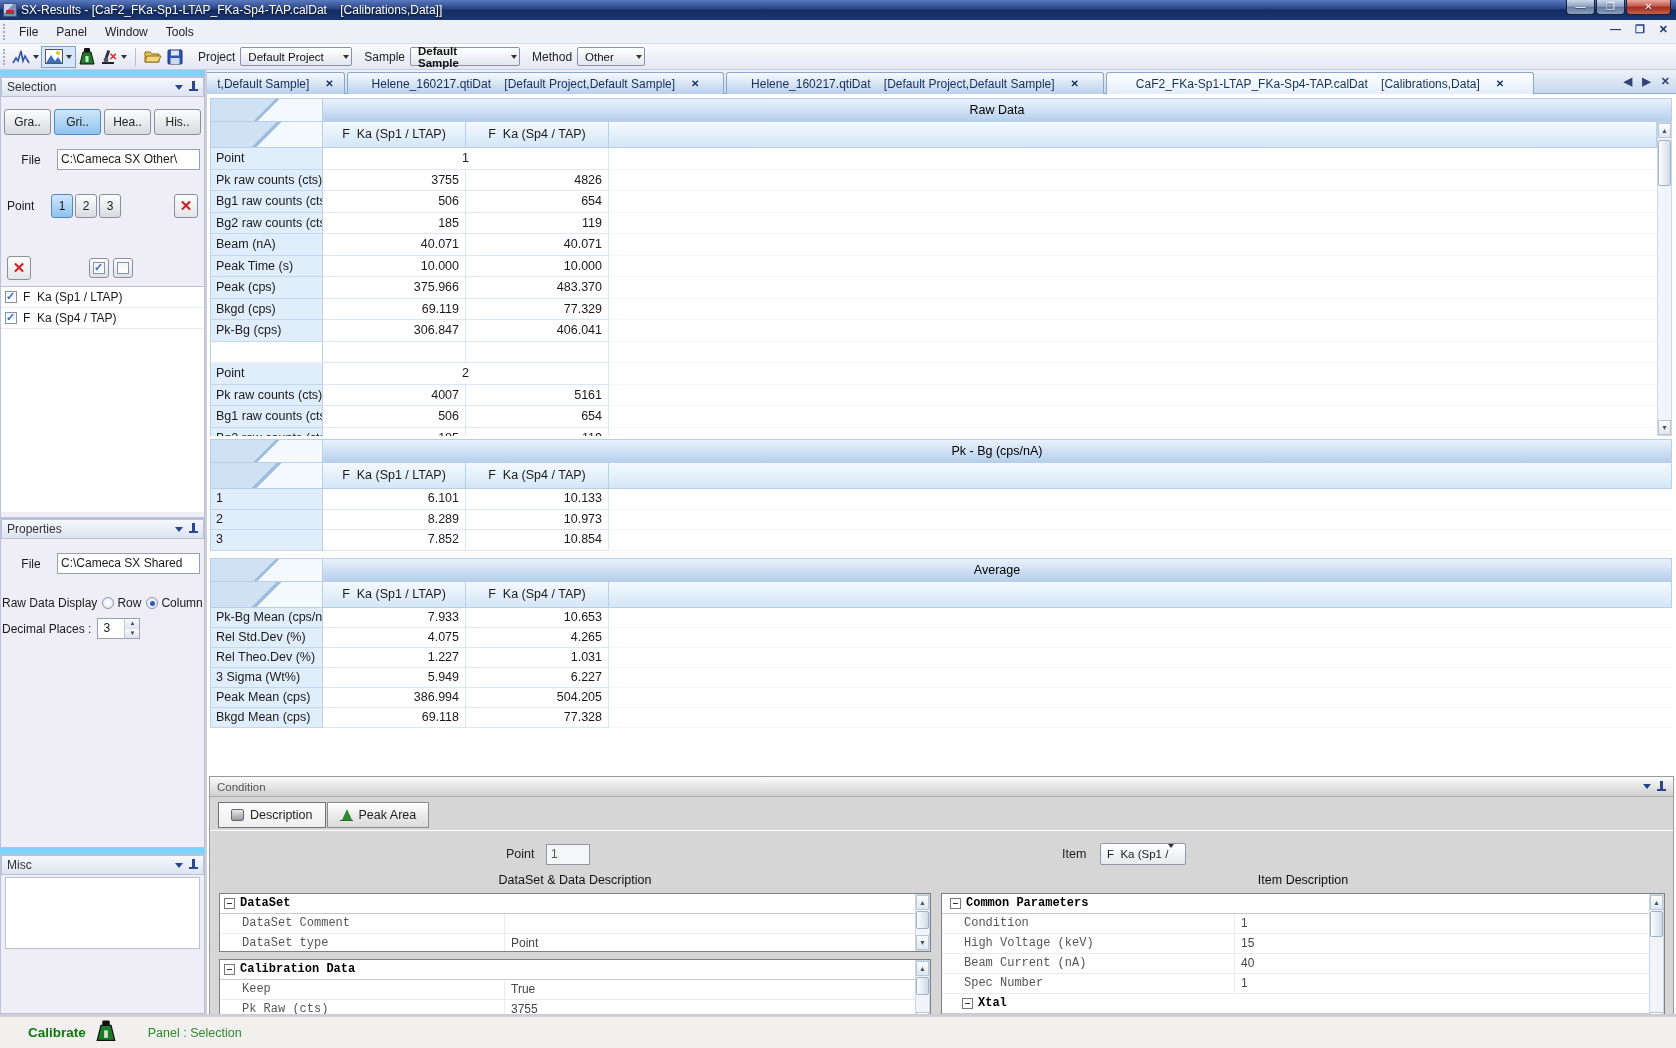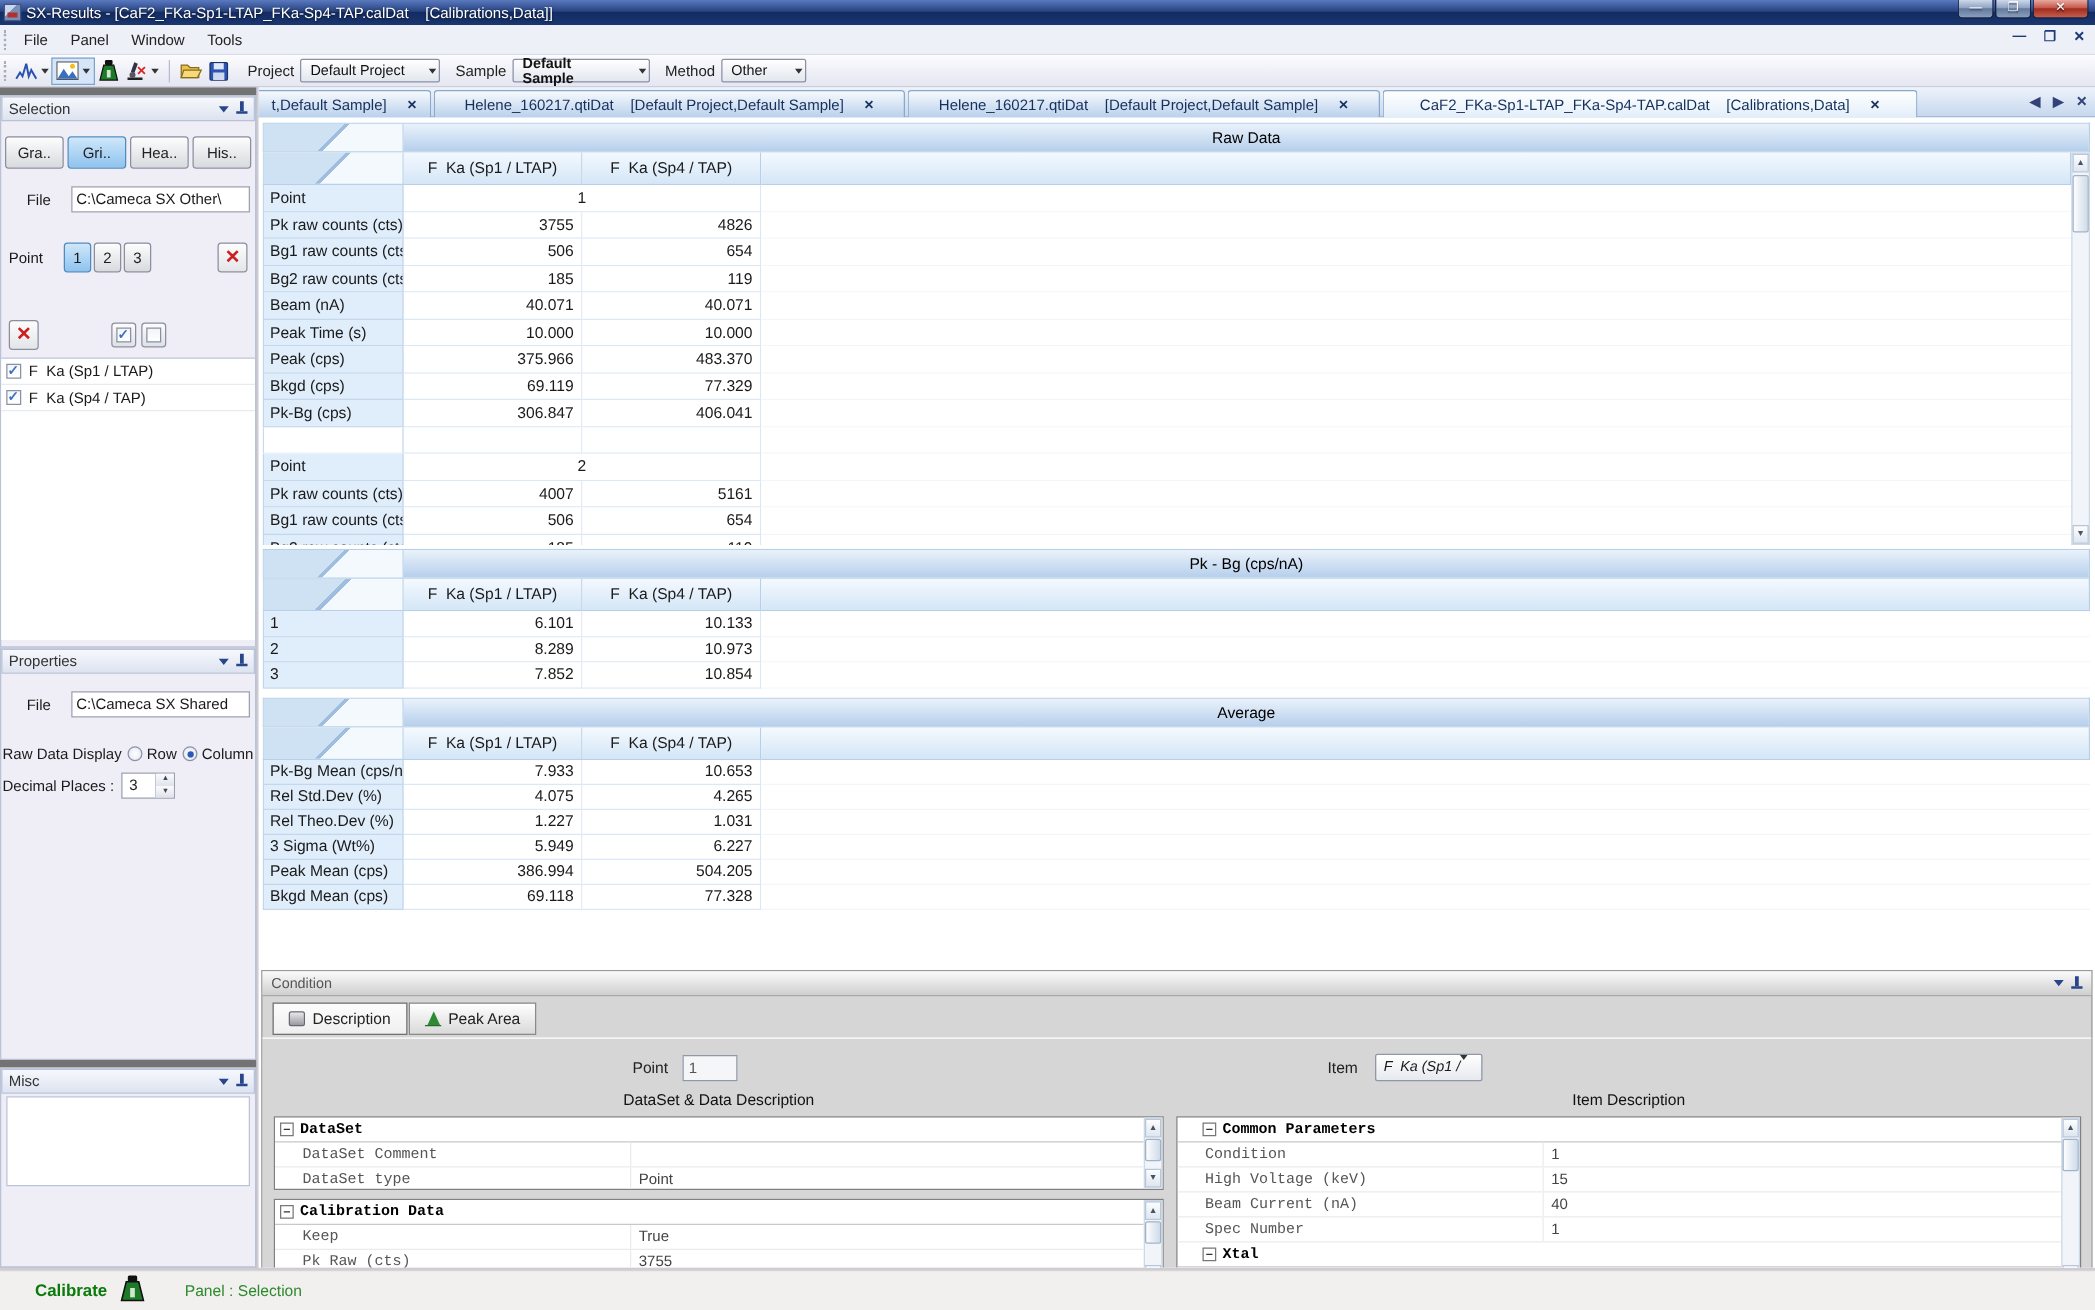--- a/index.html
+++ b/index.html
@@ -31,21 +31,21 @@
   .dd-arrow { width:0; height:0; border:3px solid transparent; border-top:4px solid #333; margin:4px 2px 0 1px; }
   .tb-sel { border:1px solid #7ea4cc; background:#d6e6f8; display:flex; align-items:center; padding:0 1px; }
   .tb-label { margin:0 5px 0 12px; color:#222; }
   .combo { display:inline-flex; align-items:center; height:19px; border:1px solid #8b90a5; border-radius:2px;
     background:linear-gradient(#ffffff,#e2e6ee); padding:0 2px 0 7px; font-size:11.5px; color:#111; min-width:60px; }
   .combo .carr { margin-left:auto; padding-left:10px; display:flex; }
   .carr i { width:0; height:0; border:3.5px solid transparent; border-top:4.5px solid #333; margin-top:3px; }
   .tb-sep { width:1px; height:18px; background:#b9bccd; margin:0 6px; }
 
   
-  .sidebar { position:absolute; left:0; top:70px; width:205px; height:944px; background:#737373; }
+  .sidebar { position:absolute; left:0; top:70px; width:205px; height:944px; background:#7dd3fc; }
   .content { position:absolute; left:207px; top:70px; width:1469px; height:944px; background:#fff; }
 
   
   .panel-hdr { height:20px; background:linear-gradient(#f6f8fc,#dde3f0); border:1px solid #b9c2d6; display:flex; align-items:center; padding:0 5px; color:#333; }
   .panel-hdr .ph-title { flex:1; }
   .chev-down { width:0; height:0; border:4px solid transparent; border-top:5px solid #27468c; margin:4px 6px 0 0; }
   .pin { width:9px; height:12px; position:relative; }
   .pin::before { content:""; position:absolute; left:3px; top:0; width:3px; height:8px; background:#27468c; }
   .pin::after { content:""; position:absolute; left:0; top:8px; width:9px; height:2px; background:#27468c; box-shadow:4px 2px 0 -1px #27468c; }
   .sel-panel { position:absolute; left:0; top:6px; width:205px; height:442px; background:#efedf6; border:1px solid #b9c2d6; }
@@ -546,21 +546,21 @@
             <span class="icon-desc"></span>
             <span>Description</span>
           </div><div class="ptab">
             <span class="icon-peak"></span>
             <span>Peak Area</span>
           </div></div>
       <div class="proc-body">
         <span class="pfield-label" style="left:296px; top:16px;">Point</span>
         <span class="pt-input" style="left:336px; top:13px;">1</span>
         <span class="pfield-label" style="left:852px; top:16px;">Item</span>
-        <span class="item-combo" style="left:890px; top:12px; width:86px;font-style:italic;">
+        <span class="item-combo" style="left:890px; top:12px; width:86px;">
           <span>F  Ka (Sp1 /</span><span class="carr"><i></i></span>
         </span>
         <div class="gheading" style="left:9px; top:42px; width:712px;">DataSet &amp; Data Description</div>
         <div class="gheading" style="left:731px; top:42px; width:724px;">Item Description</div>
 
         <div class="gridbox" style="left:9px; top:62px; width:712px; height:59px;">
           <div class="grid-main" id="grid-dataset">
               <div class="grow group" style="padding-left: 0px;">
                 <span class="gtog"></span>
                 <span class="gname">DataSet</span>
@@ -602,21 +602,21 @@
             <div class="sb-btn">▲</div>
             <div class="sb-track">
                 <div class="sb-thumb" style="top:1px; height:18px;"></div>
               </div>
             <div class="sb-btn">▼</div>
           </div>
         </div>
 
         <div class="gridbox" style="left:731px; top:62px; width:724px; height:136px;">
           <div class="grid-main" id="grid-item">
-              <div class="grow group" style="padding-left: 16px;">
+              <div class="grow group" style="padding-left: 4px;">
                 <span class="gtog"></span>
                 <span class="gname">Common Parameters</span>
               </div>
               <div class="grow">
                 <div class="gname" style="padding-left: 22px; width: 292px; flex: 0 0 auto;">Condition</div>
                 <div class="gval" style="flex: 1 1 0%;">1</div>
               </div>
               <div class="grow">
                 <div class="gname" style="padding-left: 22px; width: 292px; flex: 0 0 auto;">High Voltage (keV)</div>
                 <div class="gval" style="flex: 1 1 0%;">15</div>

